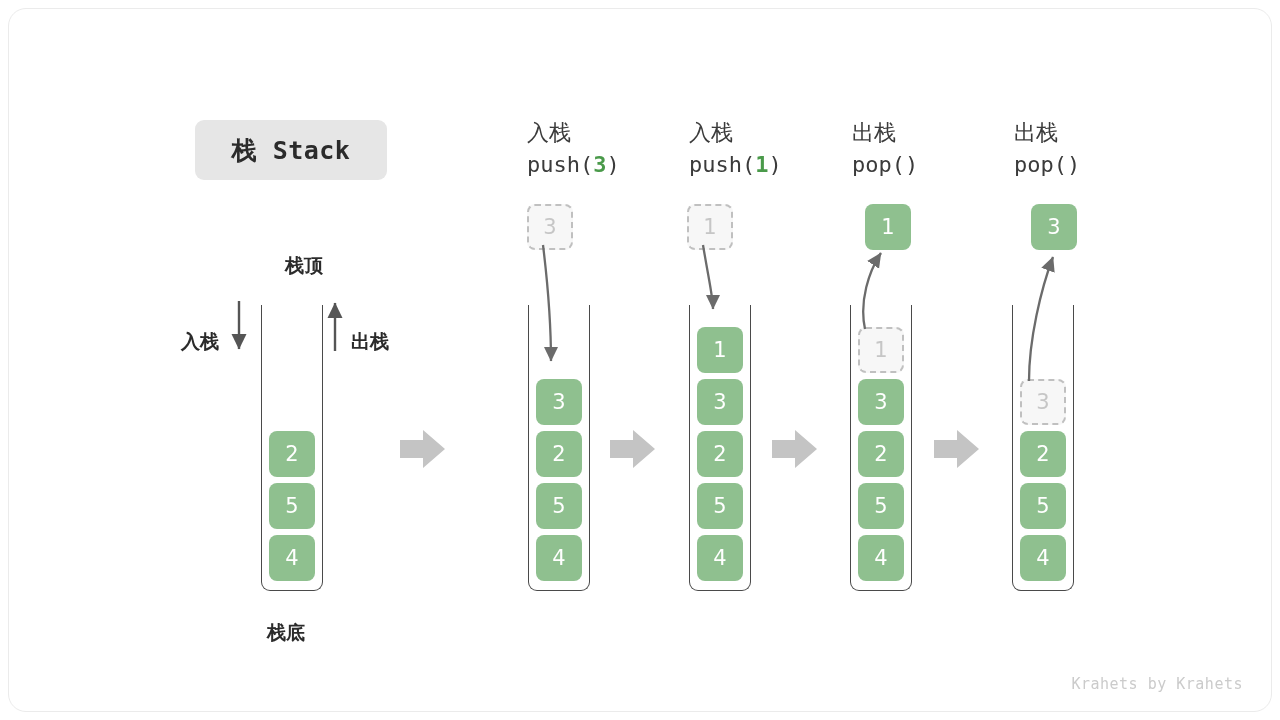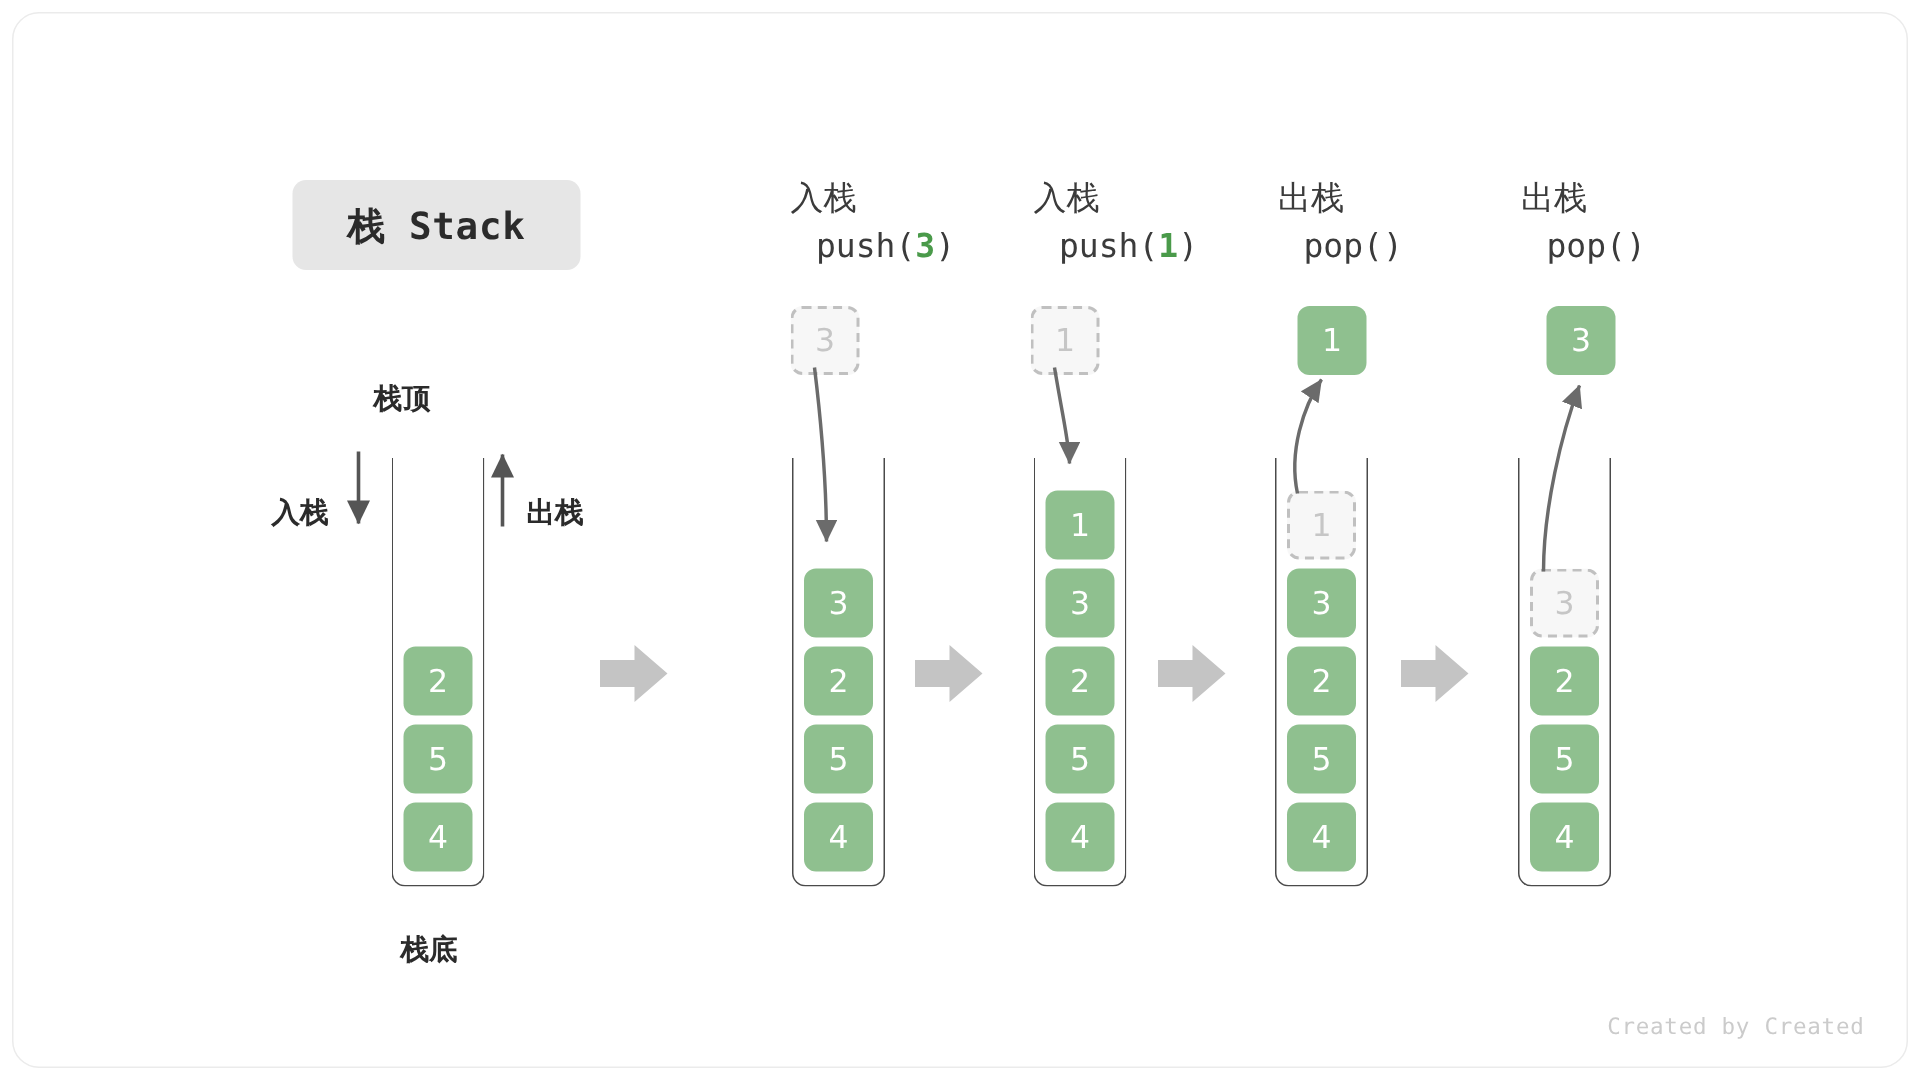--- a/index.html
+++ b/index.html
@@ -52,21 +52,21 @@
     font-size: 22px;
     color: #3b3b3b;
     line-height: 1.45;
     white-space: nowrap;
   }
   .step-caption .cn {
     font-family: "DejaVu Sans", "Liberation Sans", sans-serif;
     font-size: 22px;
     display: block;
   }
-  .step-caption .code { display: block; margin-left: 17px; }
+  .step-caption .code { display: block; }
   .step-caption .arg {
     color: #4a9a4a;
     font-weight: bold;
   }
 
   
   .stack {
     position: absolute;
     width: 62px;
     height: 286px;
@@ -165,21 +165,21 @@
 </style>
 </head>
 <body>
 
 <div id="card">
 
   <div id="title-badge">
     <span>栈 Stack</span>
   </div>
 
-  <div class="side-label" style="left:240px; top:244px;">栈顶</div>
+  <div class="side-label" style="left:276px; top:244px;">栈顶</div>
   <div class="side-label" style="left:258px; top:611px;">栈底</div>
   <div class="side-label" style="left:172px; top:320px;">入栈</div>
   <div class="side-label" style="left:342px; top:320px;">出栈</div>
 
   <div class="stack" style="left:252px; top:296px;">
     <div class="wall"></div>
     <div class="cells">
       <div class="cell filled">2</div>
       <div class="cell filled">5</div>
       <div class="cell filled">4</div>
@@ -289,15 +289,15 @@
       <path d="M 601,431 L 624,431 L 624,421 L 646,440 L 624,459 L 624,449 L 601,449 z" fill="#c4c4c4"></path>
     </g>
     <g>
       <path d="M 763,431 L 786,431 L 786,421 L 808,440 L 786,459 L 786,449 L 763,449 z" fill="#c4c4c4"></path>
     </g>
     <g>
       <path d="M 925,431 L 948,431 L 948,421 L 970,440 L 948,459 L 948,449 L 925,449 z" fill="#c4c4c4"></path>
     </g>
   </svg>
 
-  <div id="footer">Created by Created</div>
+  <div id="footer">Krahets by Krahets</div>
 
 </div>
 
 </body></html>

